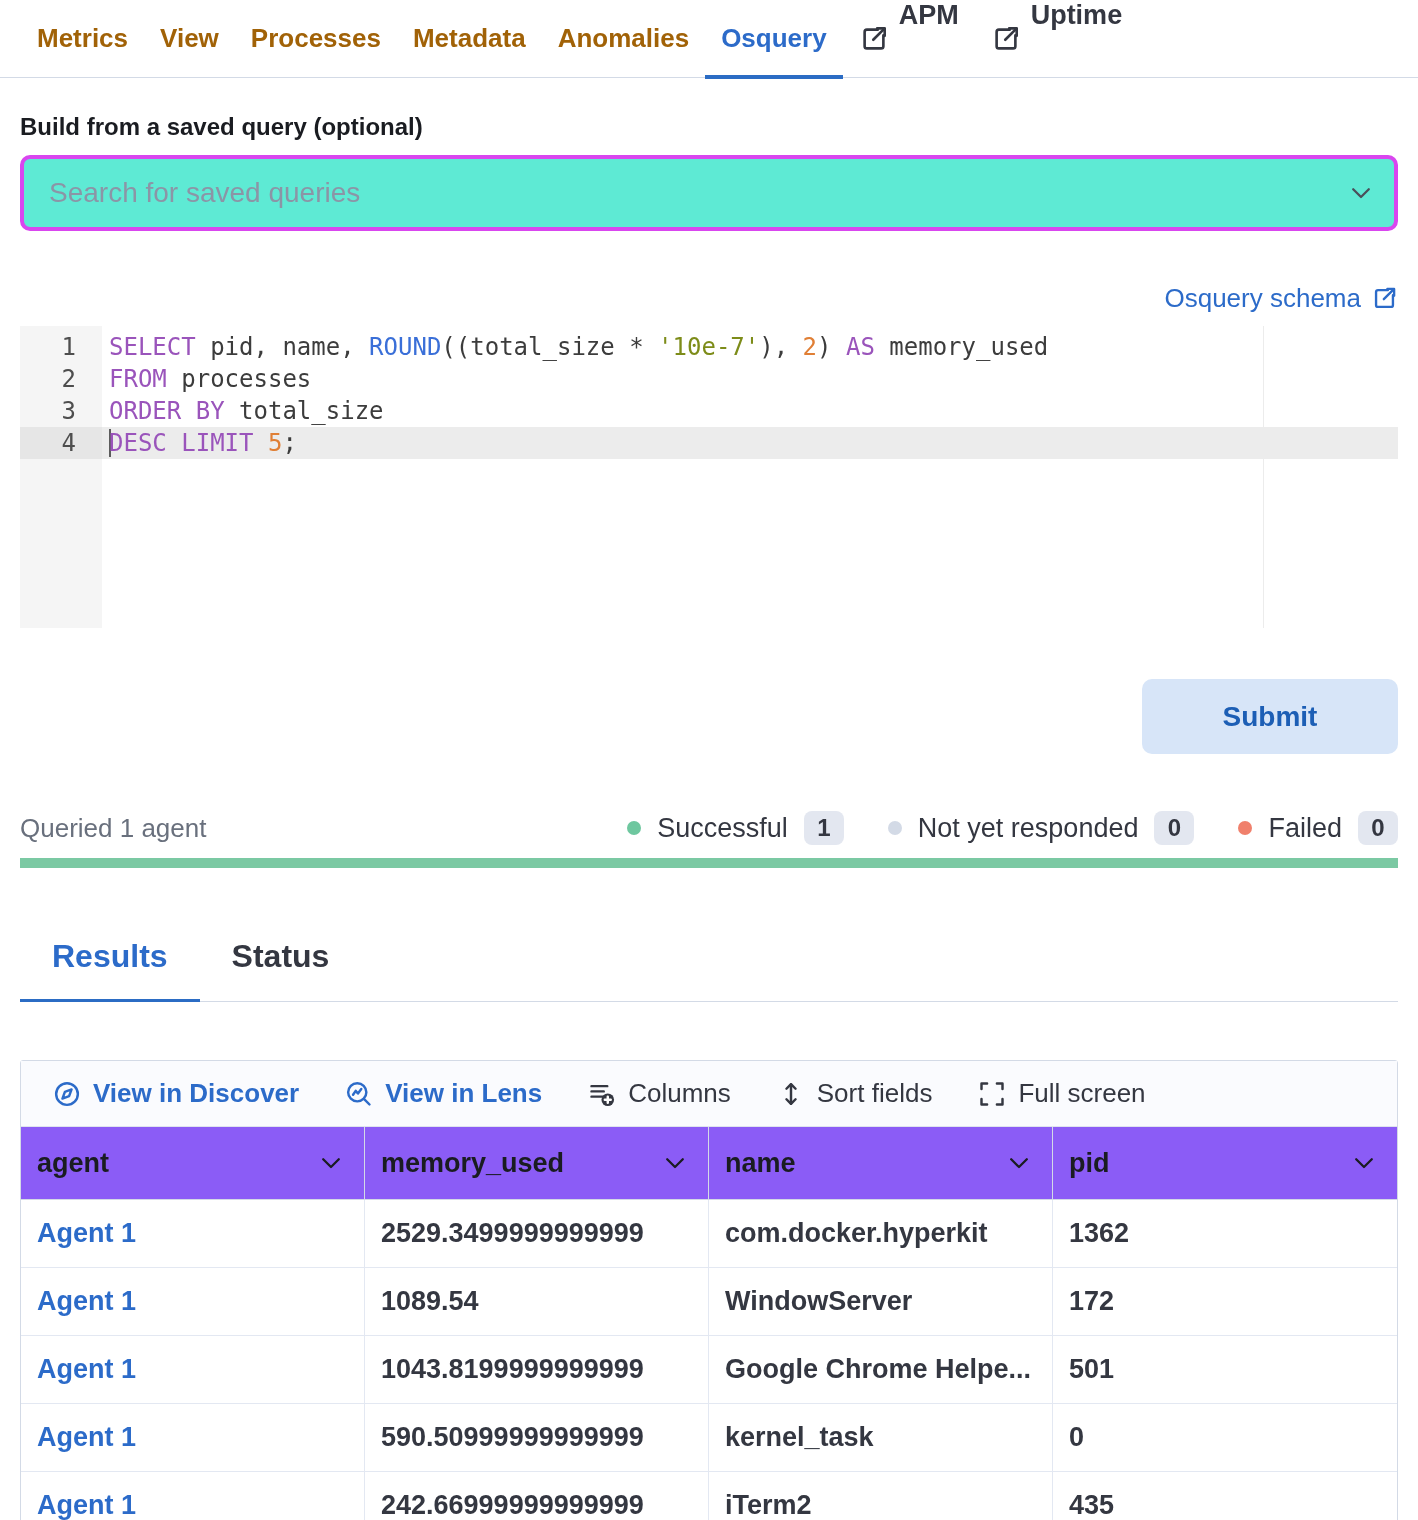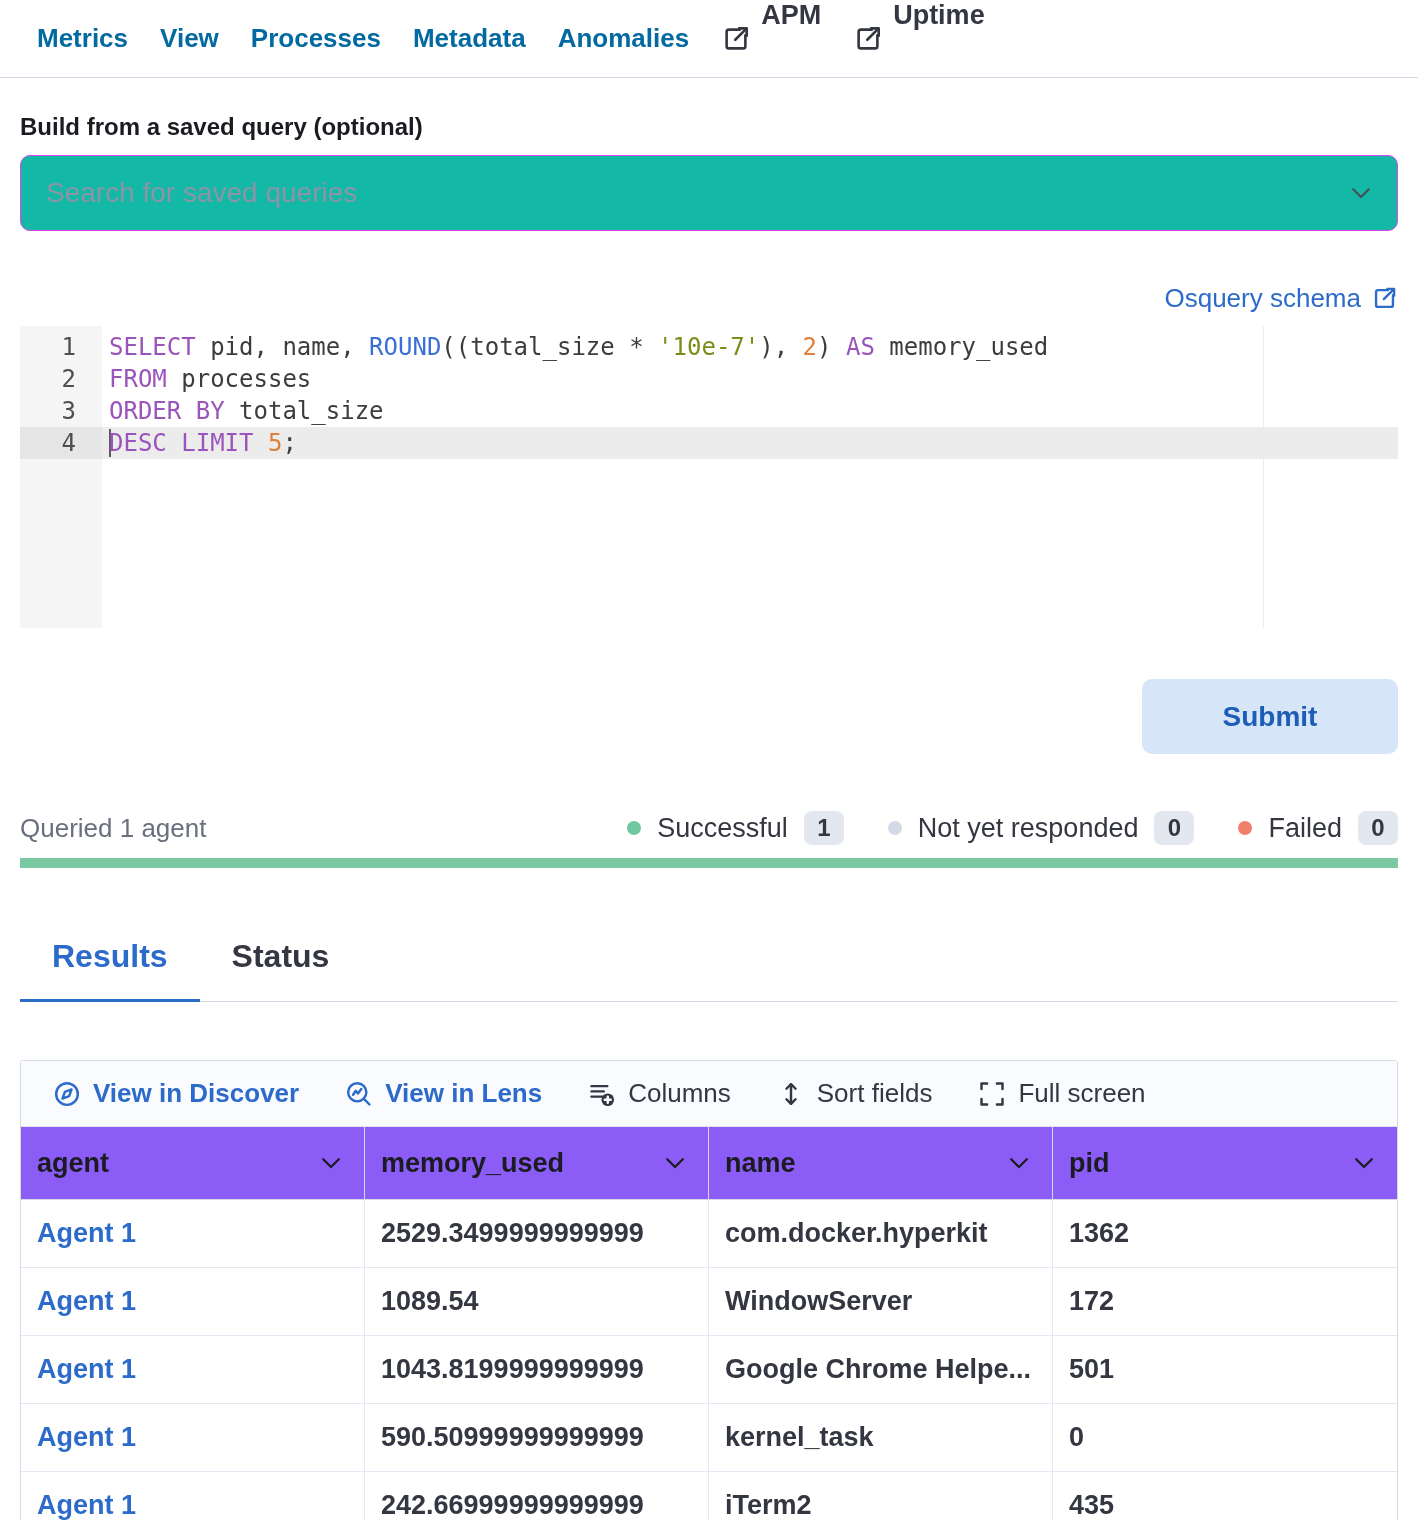--- a/index.html
+++ b/index.html
@@ -9,38 +9,38 @@
     font-family:"Liberation Sans", sans-serif;
     color:#343741; overflow:hidden;
   }
   
   .topnav {
     height:78px; display:flex; align-items:center;
     padding-left:21px; border-bottom:1px solid #d3dae6;
   }
   .topnav .tab {
     position:relative; height:78px; display:flex; align-items:center;
-    padding:0 16px; font-size:26px; font-weight:600; color:#0369a1; cursor:pointer;
+    padding:0 16px; font-size:26px; font-weight:600; color:#a16207; cursor:pointer;
     white-space:nowrap;
   }
   .topnav .tab.active { color:#2c6bc9; }
   .topnav .tab.active::after {
     content:""; position:absolute; left:0; right:0; bottom:-1px; height:4px; background:#2b6cc4;
   }
   .topnav .ext { display:flex; gap:10px; padding:0 16px; height:78px;
     font-size:27px; font-weight:600; color:#343741; cursor:pointer; white-space:nowrap; }
   .icon { display:inline-flex; align-items:center; justify-content:center; }
   .icon svg { display:block; }
   
   .content { padding:0 20px; }
   .section-label { margin-top:35px; font-size:24px; font-weight:700; color:#1a1c21; }
   .combo { position:relative; margin-top:14px; }
   .combo input {
-    width:100%; height:76px; border:1px solid #d946ef; border-radius:10px;
-    background:#14b8a6; font-family:"Liberation Sans",sans-serif; font-size:28px;
+    width:100%; height:76px; border:4px solid #d946ef; border-radius:10px;
+    background:#5eead4; font-family:"Liberation Sans",sans-serif; font-size:28px;
     color:#343741; padding:0 46px 0 25px; outline:none;
   }
   .combo input::placeholder { color:#8b95a6; }
   .combo .chev { position:absolute; right:24px; top:50%; transform:translateY(-50%); color:#4a4f5a; cursor:pointer; }
   
   .schema-row { margin-top:52px; display:flex; justify-content:flex-end; }
   .schema-link { display:flex; align-items:center; gap:10px; color:#2c6bc9;
     font-size:26px; font-weight:400; cursor:pointer; }
   
   .editor {
@@ -107,20 +107,21 @@
 </head>
 <body>
 
 <div class="topnav">
   <div id="nav-tabs" style="display:flex;">
       <div class="tab">Metrics</div>
       <div class="tab">View</div>
       <div class="tab">Processes</div>
       <div class="tab">Metadata</div>
       <div class="tab">Anomalies</div>
+      <div class="tab active">Osquery</div>
     </div>
   <div id="nav-ext" style="display:flex;">
       <div class="ext">
         <span class="icon">
           <svg width="30" height="30" viewBox="0 0 16 16" stroke="currentColor" fill="none" stroke-width="1.4" stroke-linecap="round" stroke-linejoin="round">
             <path d="M10 3H4.2C3.5 3 3 3.5 3 4.2v7.6c0 .7.5 1.2 1.2 1.2h7.6c.7 0 1.2-.5 1.2-1.2V6"></path>
             <path d="M9.7 2.3h4v4"></path>
             <path d="M13.4 2.6L7.6 8.4"></path>
           </svg>
         </span>

